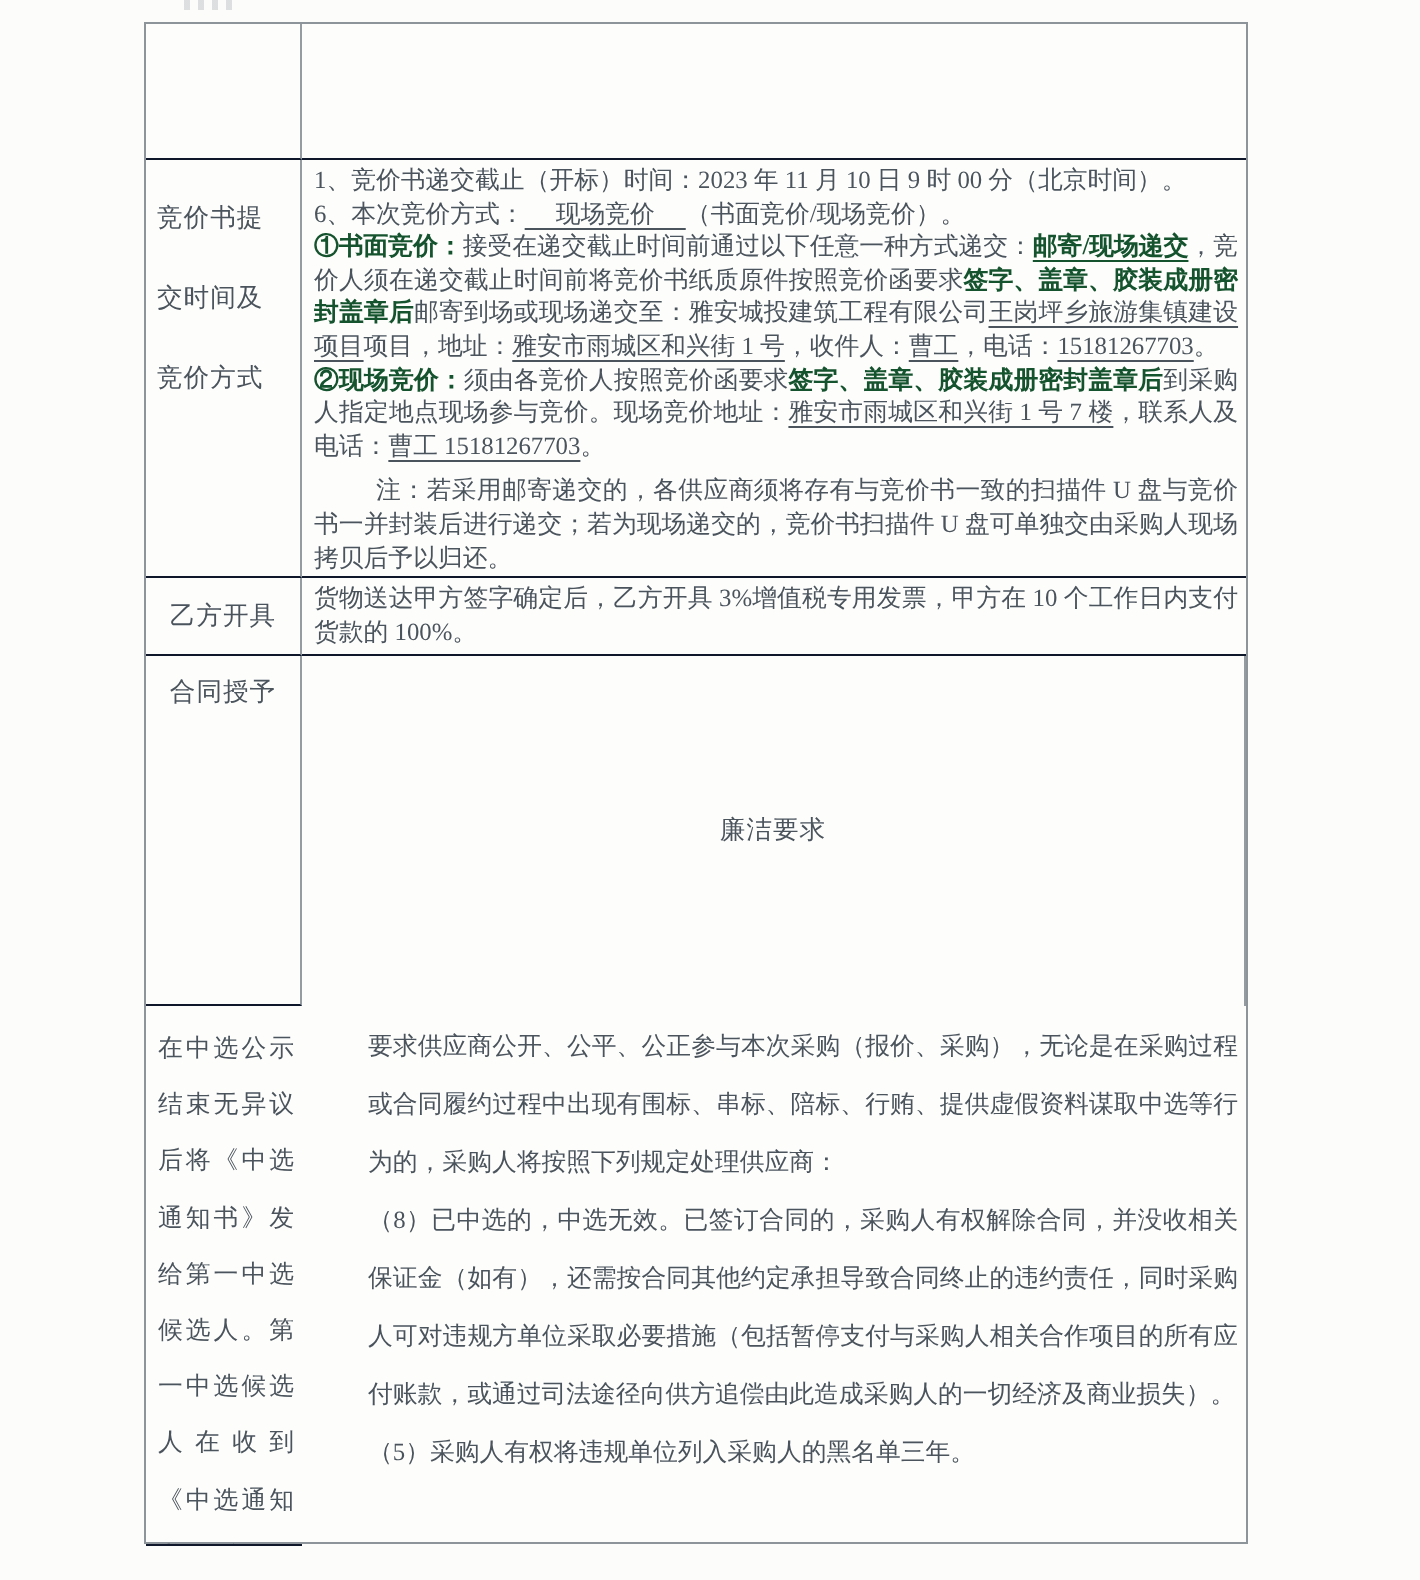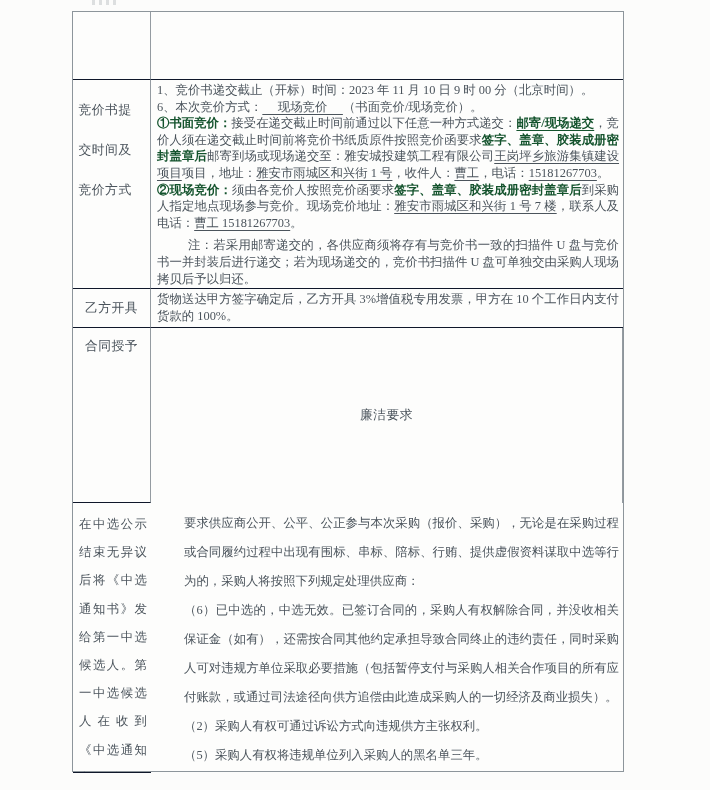--- a/index.html
+++ b/index.html
@@ -24,21 +24,21 @@
     grid-template-columns:78px 1fr;
     grid-template-rows:68px 209px 39px 175px 270px;
     border:1px solid #8d959b;
     background:#fdfdfc;
   }
   .cell { overflow:hidden; }
   .lc { border-right:1px solid #949ba1; }
   .bb { border-bottom:1px solid #0f172a; }
   .lbl {
     font-size:12.8px; color:#4b545c;
-    text-align:left; letter-spacing:.5px;
+    text-align:left; letter-spacing:.5px;font-family:Liberation Mono, monospace;
   }
   .lc { display:flex; justify-content:center; align-items:center; }
   .lc.top { align-items:flex-start; }
   .lc.top .lbl { padding-top:10px; }
   .lbl.wide { line-height:40px; width:66px; }
   .cc {
     font-size:12.4px;
     padding:2px 4px 0 6px;
     text-align:justify;
   }
@@ -84,19 +84,18 @@
     </div>
     <div class="cell lc">
       <div class="lbl">廉洁要求</div>
     </div>
 
     <div class="cell cc bb t28">
         <p><span>在中选公示结束无异议后将《中选通知书》发给第一中选候选人。第一中选候选人在收到《中选通知书》后在规定时间内，与采购人签订合同。若第一中选候选人在规定时间内拒不签订合同或书面表示放弃此次中选，采购人将按照顺序依次函询第二、第三等相关中选候选人是否愿意接受第一中选候选人的同等条件履约，若在此环节中任一潜在中选人书面承诺接受第一中选候选人同等价格和同等条件履约，则确定为中选人，并通过城投公司官网发布公示。</span></p>
       </div>
     <div class="cell cc t29">
         <p><span>要求供应商公开、公平、公正参与本次采购（报价、采购），无论是在采购过程或合同履约过程中出现有围标、串标、陪标、行贿、提供虚假资料谋取中选等行为的，采购人将按照下列规定处理供应商：</span></p>
-        <p><span>（6）已中选的，中选无效。已签订合同的，采购人有权解除合同，并没收相关保证金（如有），还需按合同其他约定承担导致合同终止的违约责任，同时采购人可对违规方单位采取必要措施（包括暂停支付与采购人相关合作项目的所有应付账款，或通过司法途径向供方追偿由此造成采购人的一切经济及商业损失）。</span></p>
-        <p><span>（2）采购人有权可通过诉讼方式向违规供方主张权利。</span></p>
+        <p><span>（8）已中选的，中选无效。已签订合同的，采购人有权解除合同，并没收相关保证金（如有），还需按合同其他约定承担导致合同终止的违约责任，同时采购人可对违规方单位采取必要措施（包括暂停支付与采购人相关合作项目的所有应付账款，或通过司法途径向供方追偿由此造成采购人的一切经济及商业损失）。</span></p>
         <p><span>（5）采购人有权将违规单位列入采购人的黑名单三年。</span></p>
       </div>
 
   </div>
 </div>
 
 </body></html>

